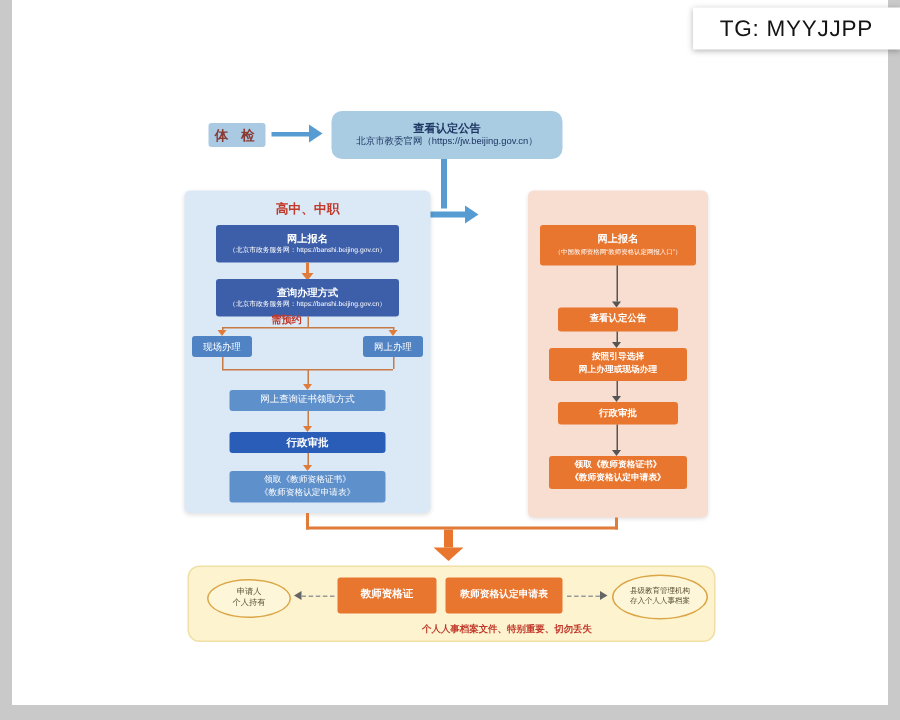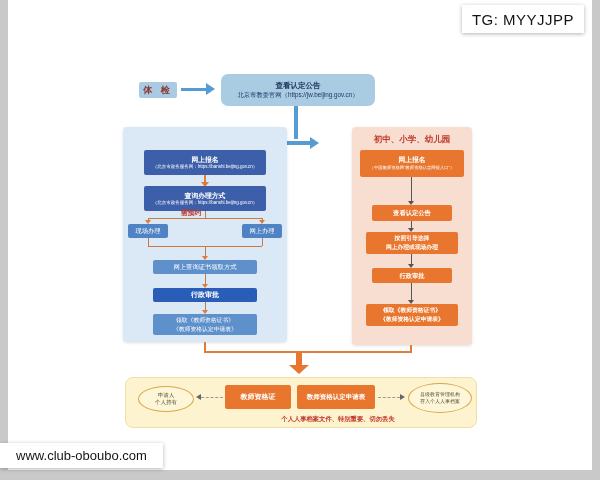--- a/index.html
+++ b/index.html
@@ -6,21 +6,21 @@
   .canvas{position:relative;width:600px;height:480px;background:#ffffff;overflow:hidden;
           font-family:"Liberation Sans","DejaVu Sans",sans-serif;}
   .strip{position:absolute;background:#c9c9c9;}
   .abs{position:absolute;}
   .flexc{display:flex;flex-direction:column;align-items:center;justify-content:center;}
   .tri{position:absolute;width:0;height:0;}
   .line{position:absolute;}
 
   .wm{position:absolute;background:#ffffff;display:flex;align-items:center;justify-content:center;
       color:#141414;box-shadow:0 1px 4px rgba(0,0,0,.3);}
-  .wm-tg{left:462px;top:5px;width:122px;height:28px;font-size:15px;letter-spacing:.5px;}
+  .wm-tg{left:462px;top:5px;width:138px;height:28px;font-size:15px;letter-spacing:.5px;}
   .wm-site{left:0;top:443px;width:163px;height:25px;font-size:13px;}
 
   .title{left:0;right:0;top:50px;text-align:center;color:#b2372c;font-weight:bold;font-size:11.5px;}
 
   .tijian{left:139px;top:82px;width:38px;height:16px;background:#aac9e3;color:#8a3a30;
           font-size:9px;font-weight:bold;letter-spacing:3px;border-radius:2px;}
   .notice{left:221px;top:74px;width:154px;height:32px;background:#a9cce3;border-radius:7px;
           color:#1f3864;line-height:1.35;}
   .notice .l1{font-size:7.5px;font-weight:bold;}
   .notice .l2{font-size:6.3px;white-space:nowrap;}
@@ -52,38 +52,38 @@
 </head>
 <body>
 
 <div class="canvas">
 
   <div class="strip" style="left:0;top:0;width:8px;height:470px;"></div>
   <div class="strip" style="left:592px;top:0;width:8px;height:470px;"></div>
   <div class="strip" style="left:0;top:470px;width:600px;height:10px;"></div>
 
   <div class="wm wm-tg">TG: MYYJJPP</div>
-  <div class="wm wm-site">www.club-oboubo.com</div>
 
 
   <div class="abs flexc tijian">体 检</div>
   <div class="line" style="left:181px;top:88px;width:26px;height:3px;background:#569bd2;"></div>
   <div class="tri" style="left:206px;top:83px;border-top:6px solid transparent;border-bottom:6px solid transparent;border-left:9px solid #569bd2;"></div>
 
   <div class="abs flexc notice">
     <div class="l1">查看认定公告</div>
     <div class="l2">北京市教委官网（https://jw.beijing.gov.cn）</div>
   </div>
 
   <div class="line" style="left:294px;top:106px;width:4px;height:33px;background:#569bd2;"></div>
   <div class="line" style="left:283px;top:141px;width:28px;height:4px;background:#569bd2;"></div>
   <div class="tri" style="left:275px;top:137px;border-top:6px solid transparent;border-bottom:6px solid transparent;border-right:9px solid #569bd2;"></div>
   <div class="tri" style="left:310px;top:137px;border-top:6px solid transparent;border-bottom:6px solid transparent;border-left:9px solid #569bd2;"></div>
 
   <div class="panel panel-left">
+    <div class="phead" style="top:7px;">高中、中职</div>
 
     <div class="bluebox flexc" style="left:21px;top:23px;width:122px;height:25px;">
       <div class="l1">网上报名</div>
       <div class="l2">（北京市政务服务网：https://banshi.beijing.gov.cn）</div>
     </div>
 
     <div class="line" style="left:81px;top:48px;width:2px;height:7px;background:#e07b39;"></div>
     <div class="tri" style="left:78px;top:55px;border-left:4px solid transparent;border-right:4px solid transparent;border-top:5px solid #e07b39;"></div>
 
     <div class="bluebox flexc" style="left:21px;top:59px;width:122px;height:25px;">
@@ -119,21 +119,20 @@
     <div class="line" style="left:82px;top:175px;width:1px;height:8px;background:#c87a45;"></div>
     <div class="tri" style="left:79px;top:183px;border-left:3.5px solid transparent;border-right:3.5px solid transparent;border-top:4px solid #e07b39;"></div>
 
     <div class="bfinal flexc" style="left:30px;top:187px;width:104px;height:21px;">
       <div>领取《教师资格证书》</div>
       <div>《教师资格认定申请表》</div>
     </div>
   </div>
 
   <div class="panel panel-right">
-    <div class="phead" style="top:7px;">初中、小学、幼儿园</div>
 
     <div class="obox flexc" style="left:8px;top:23px;width:104px;height:27px;">
       <div class="l1">网上报名</div>
       <div class="l2">（中国教师资格网“教师资格认定网报入口”）</div>
     </div>
 
     <div class="line" style="left:59px;top:50px;width:1px;height:24px;background:#555;"></div>
     <div class="tri" style="left:56px;top:74px;border-left:3.5px solid transparent;border-right:3.5px solid transparent;border-top:4px solid #555;"></div>
 
     <div class="obox2 flexc" style="left:20px;top:78px;width:80px;height:16px;">查看认定公告</div>

